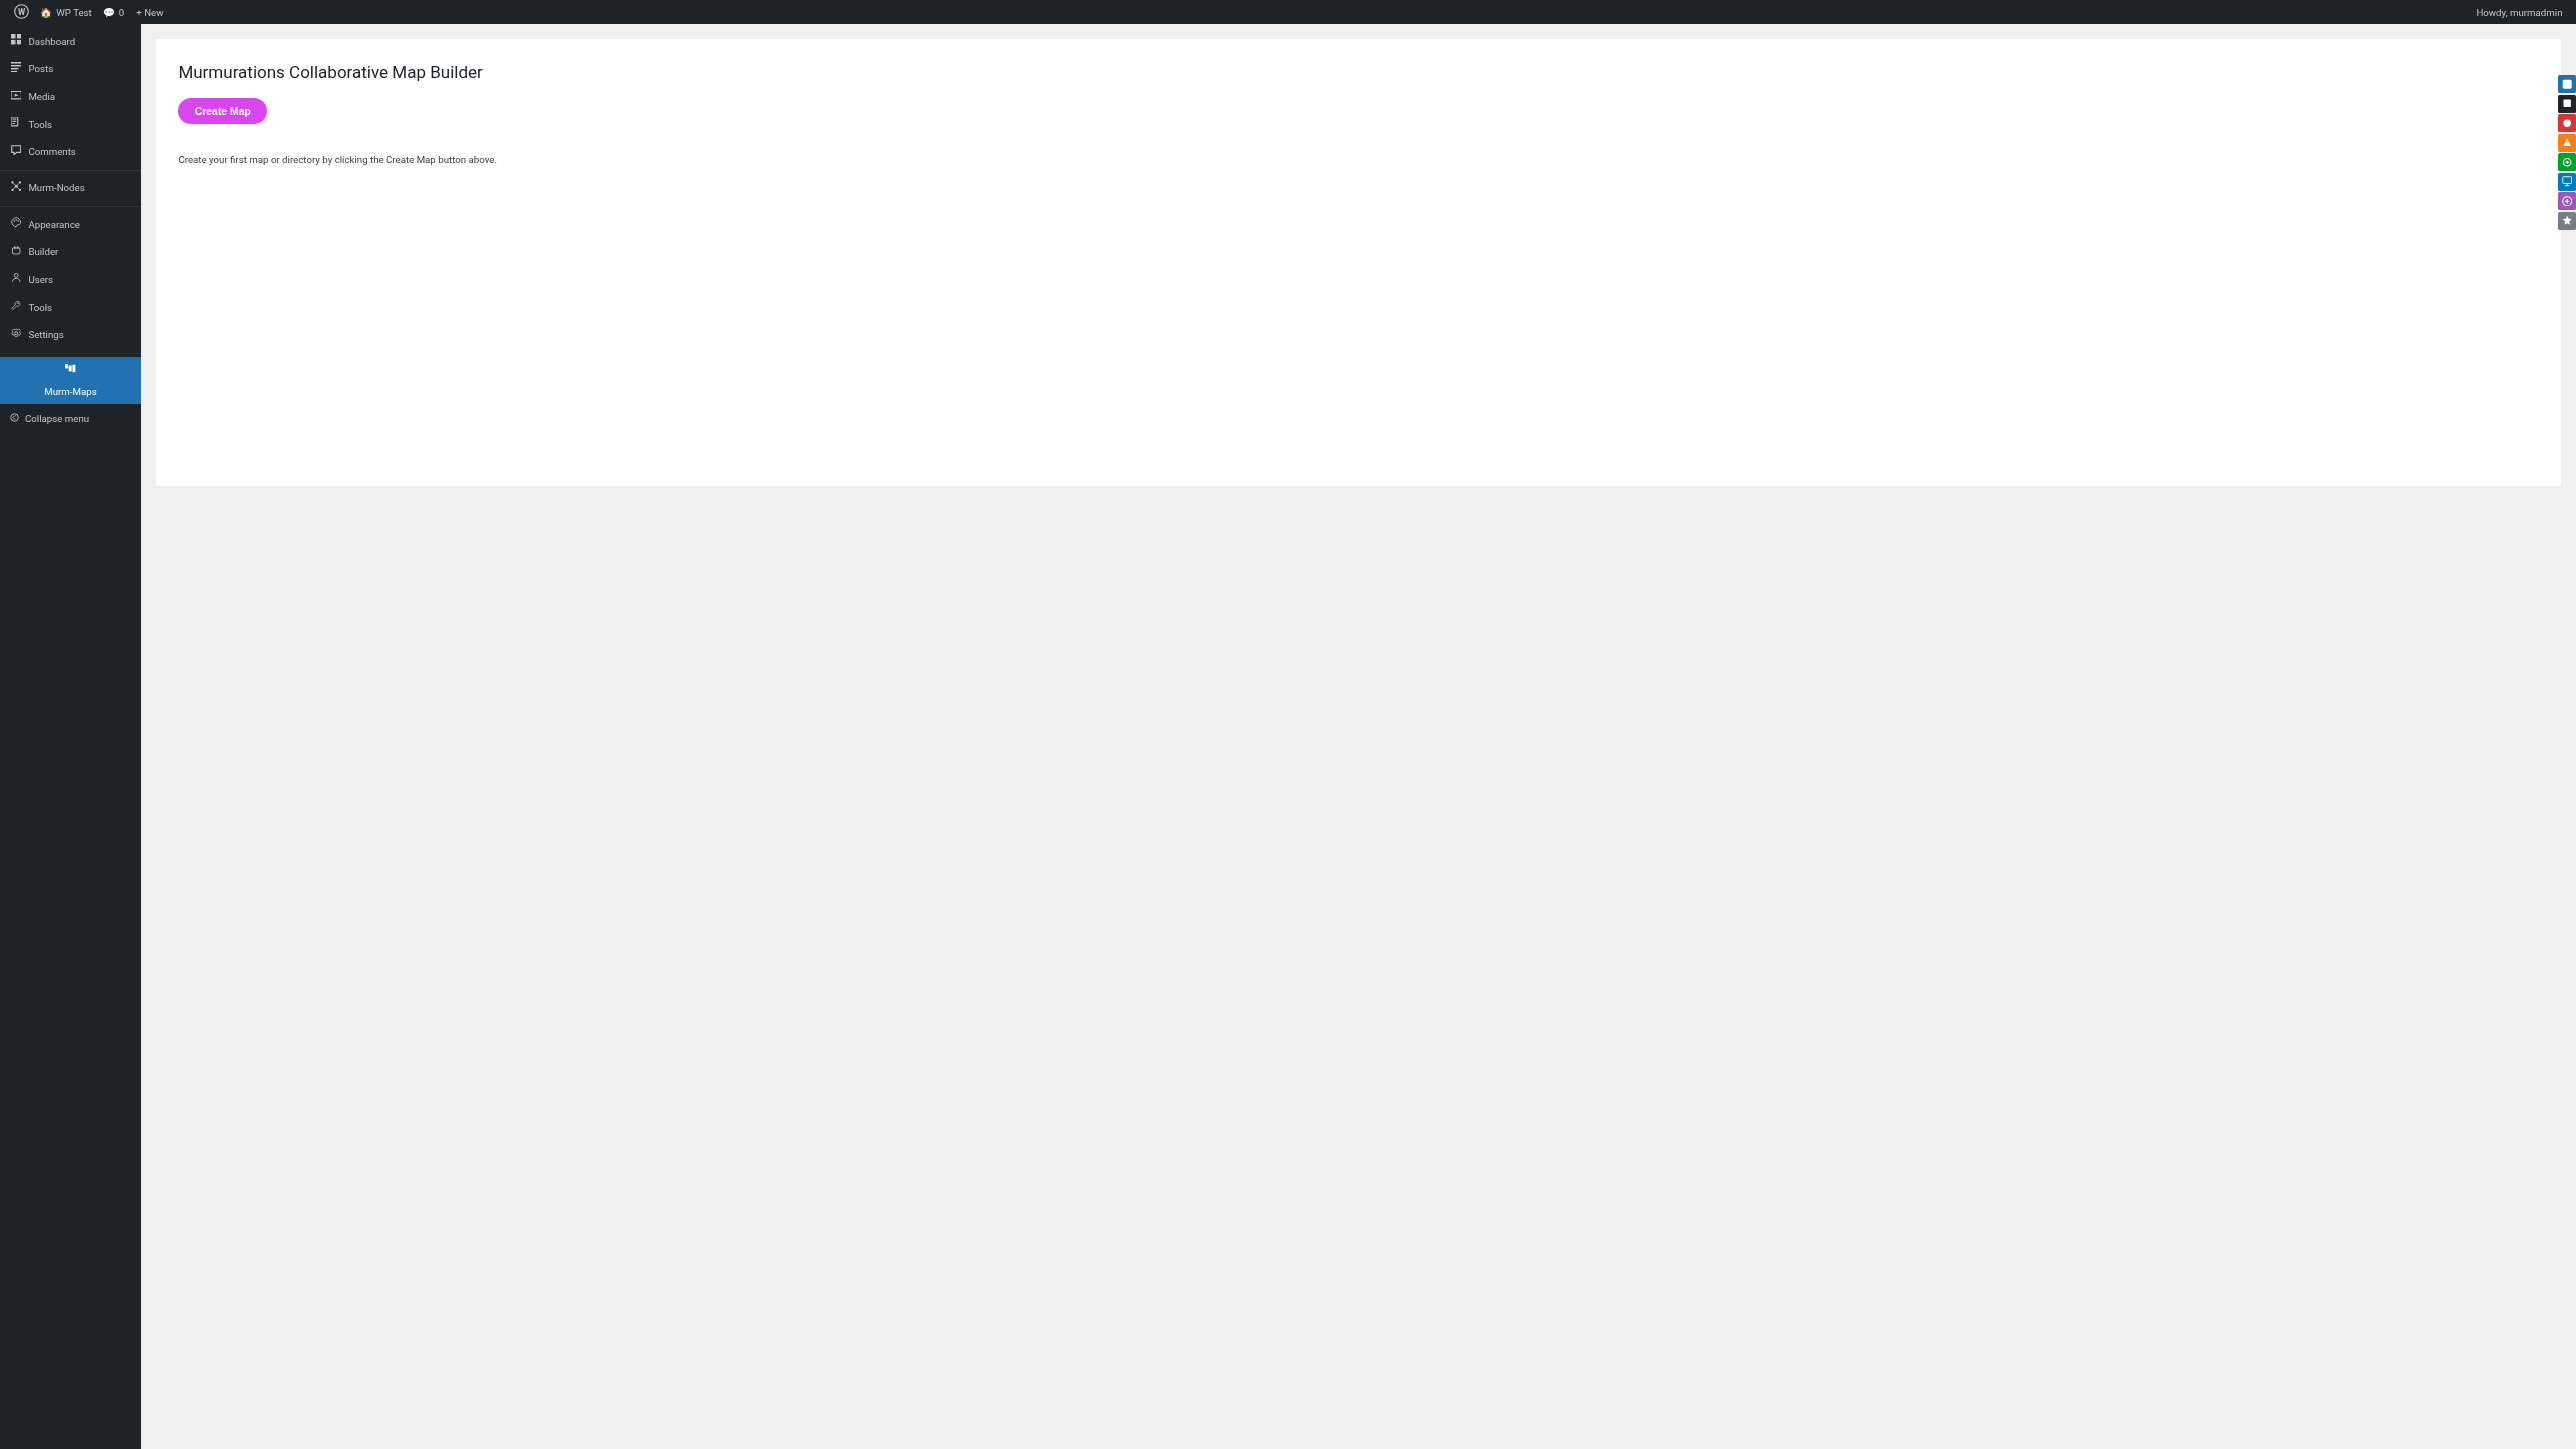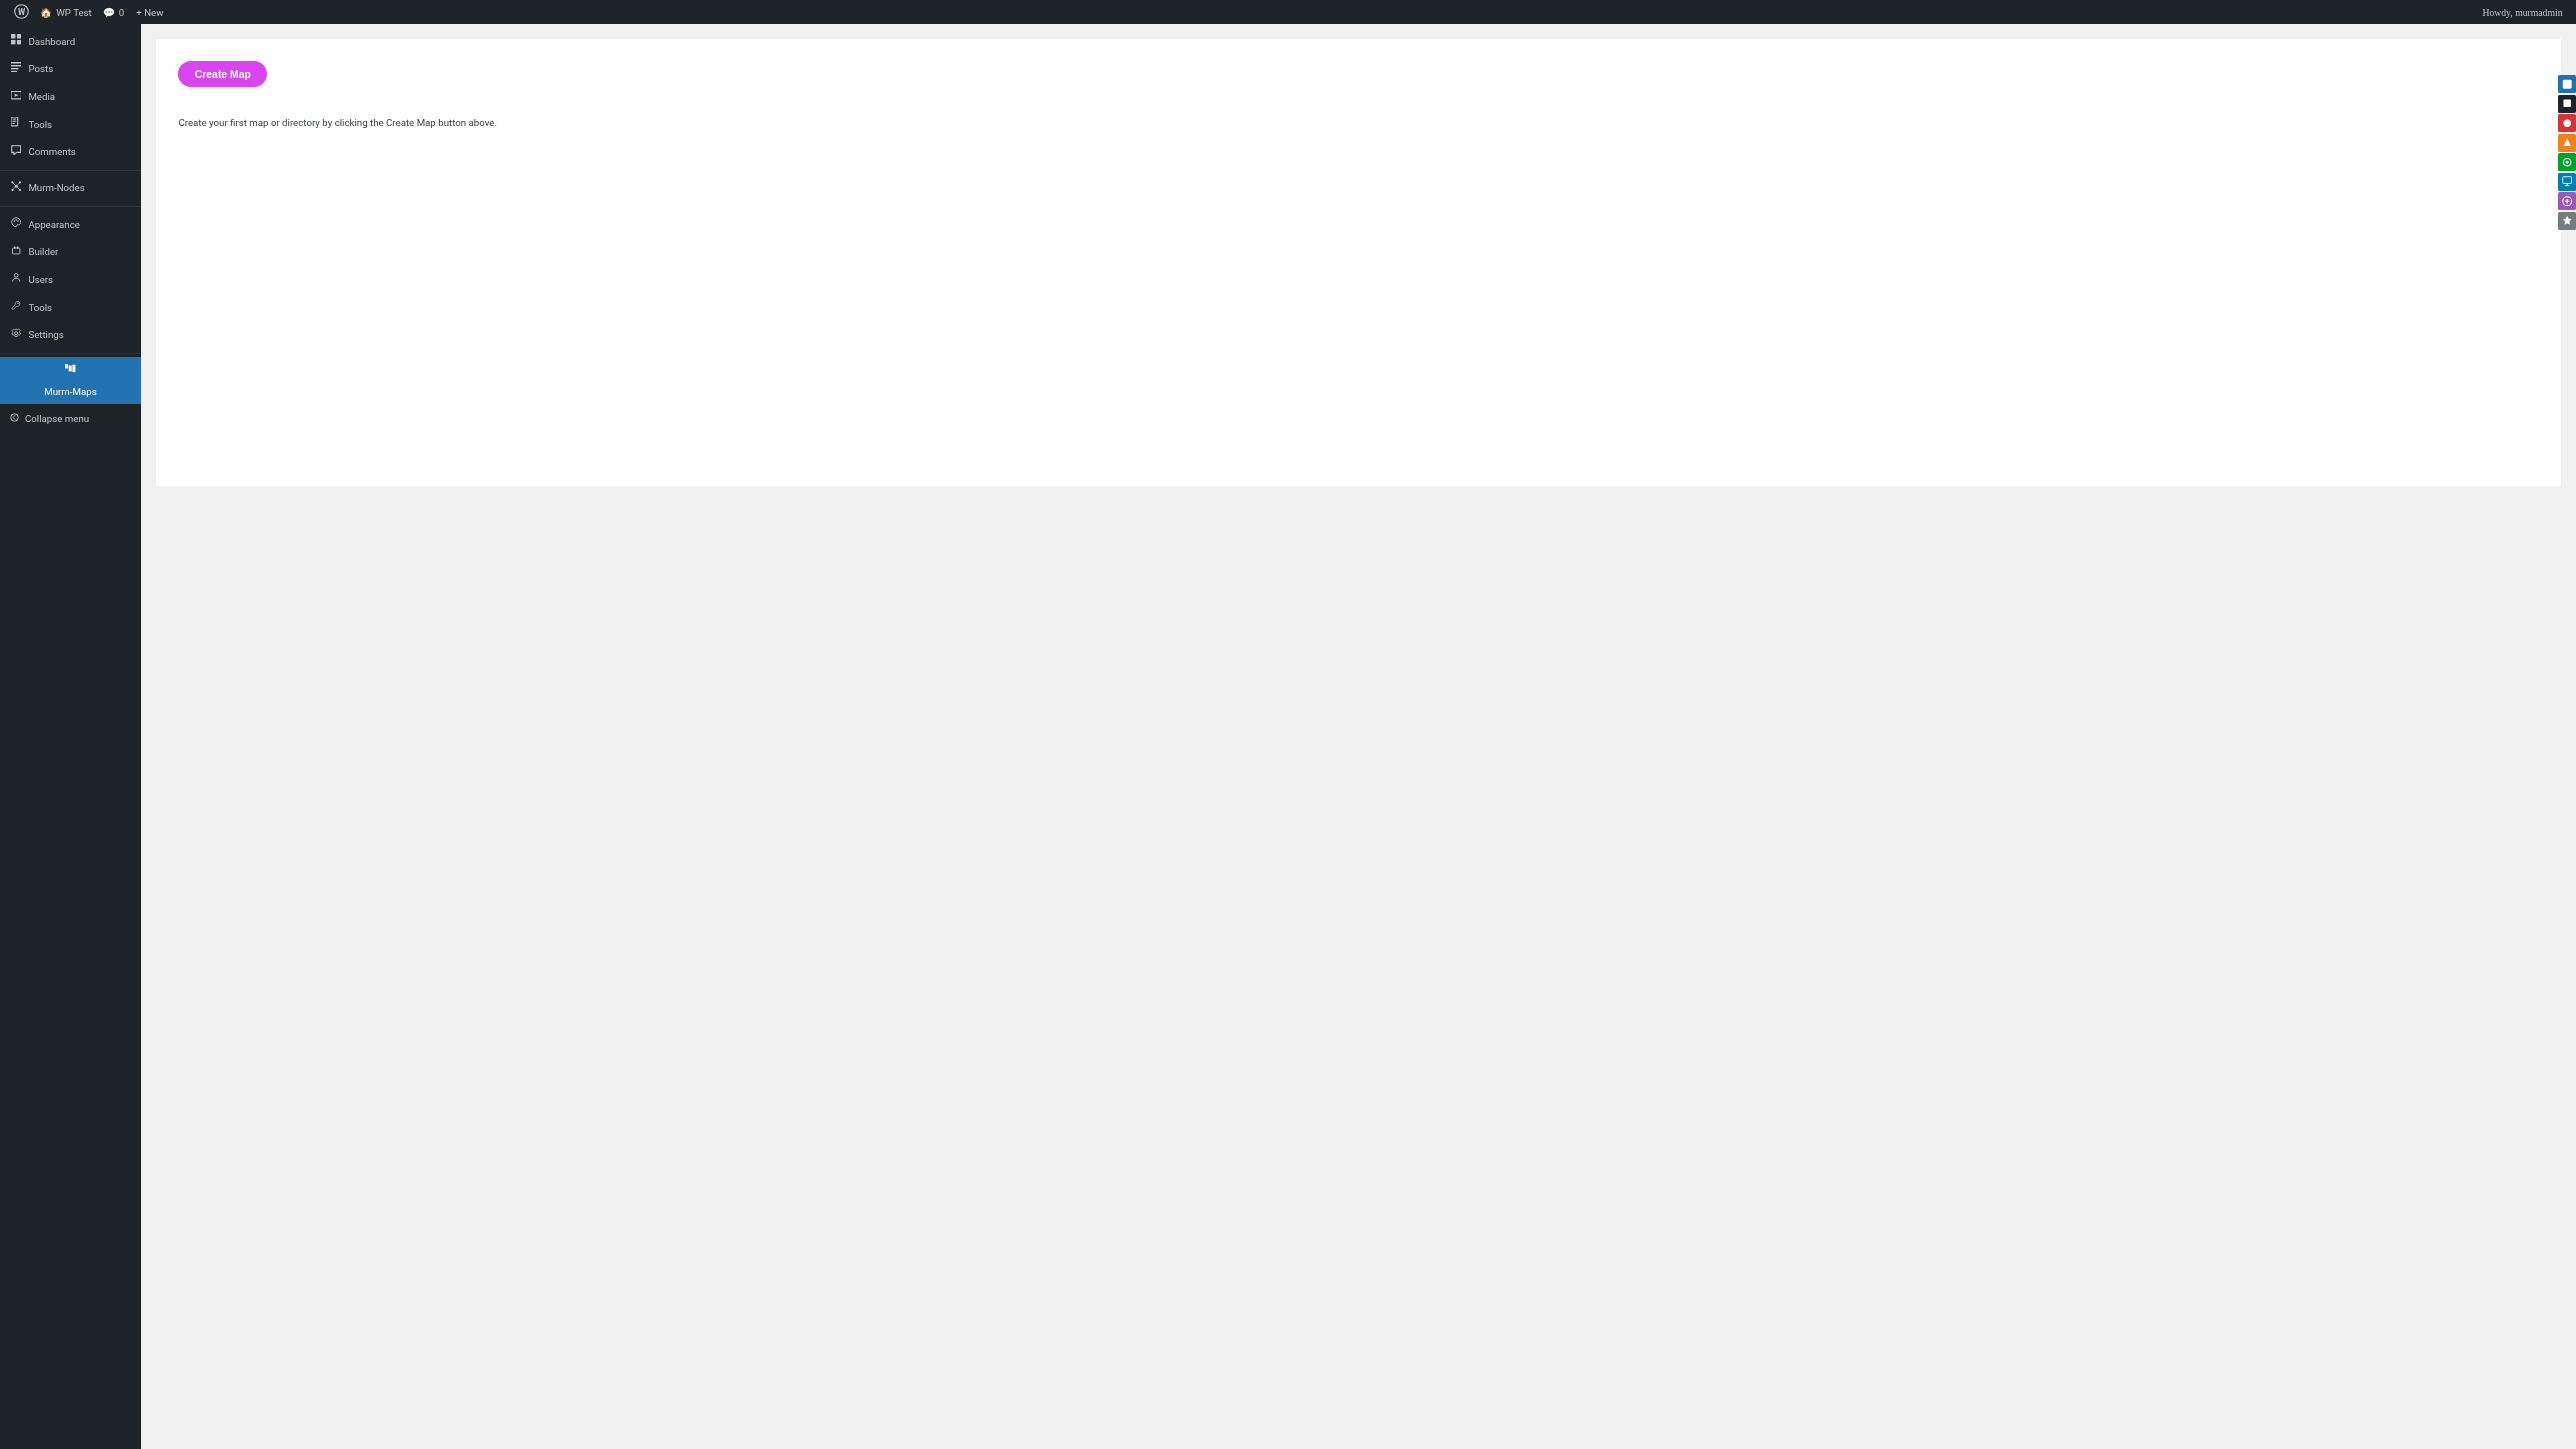--- a/index.html
+++ b/index.html
@@ -29,21 +29,20 @@
     .adminbar-right {
       margin-left: auto;
       display: flex;
       align-items: center;
     }
     .adminbar-howdy {
       color: #c3c4c7;
       font-size: 9.7px;
       padding: 0 6px;
       cursor: pointer;
-      font-family: Liberation Serif, serif;
     }
 
     
     .wp-layout {
       display: flex;
       flex: 1;
       overflow: hidden;
     }
 
     
@@ -323,20 +322,21 @@
             <circle cx="6" cy="6" r="5" fill="none" stroke="currentColor" stroke-width="1.2"></circle>
             <polyline points="7,3 4,6 7,9" stroke="currentColor" stroke-width="1.2" fill="none"></polyline>
           </svg>
       </span>
       <span>Collapse menu</span>
     </div>
   </nav>
 
   <div id="wpcontent">
     <div class="wrap">
+      <h1 class="page-title">Murmurations Collaborative Map Builder</h1>
       <button class="create-map-btn">Create Map</button>
       <p class="help-text">Create your first map or directory by clicking the Create Map button above.</p>
     </div>
   </div>
 
 </div>
 
 <div class="right-sidebar">
   <div class="right-sidebar-icon rsi-blue">
     <svg width="10.4" height="10.4" viewBox="0 0 14 14" fill="white">

